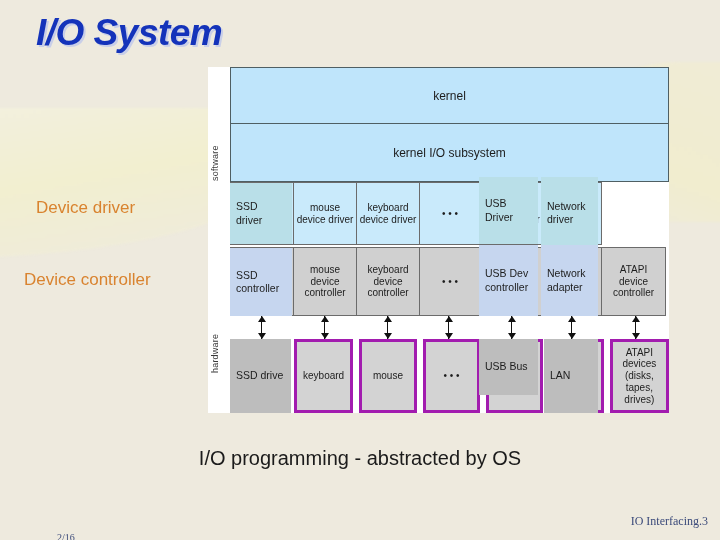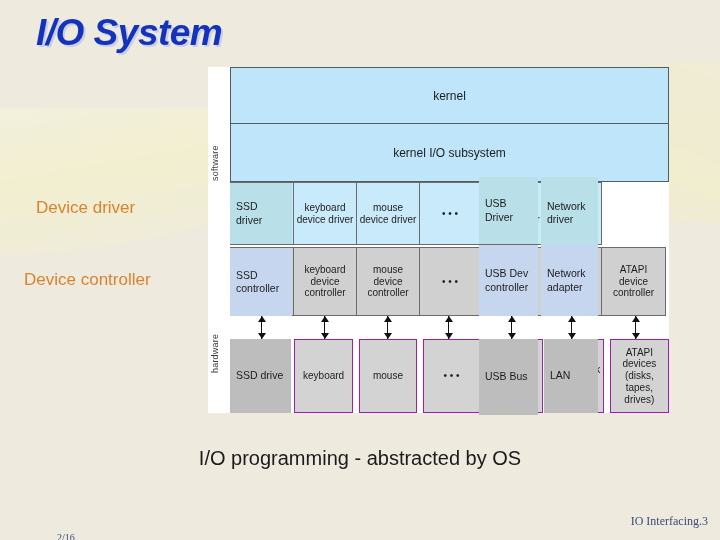--- a/index.html
+++ b/index.html
@@ -88,21 +88,21 @@
   .row-driver .cell { background:#c9eafb; }
   .row-ctrl   .cell { background:#d0d0d0; }
   .row-device .cell { background:#d3d3d3; }
 
   
   .c1{ width:64px; } .c2{ width:64px; } .c3{ width:64px; }
   .c4{ width:62px; } .c5{ width:63px; } .c6{ width:60px; } .c7{ width:65px; }
 
   
   .row-device{ display:flex; gap:6px; }
-  .row-device .cell{ margin-left:0; border:1px solid #a21caf; }
+  .row-device .cell{ margin-left:0; border:3px solid #a21caf; }
   .row-device .c1{ width:61px; } .row-device .c2{ width:61px; }
   .row-device .c3{ width:61px; } .row-device .c4{ width:59px; }
   .row-device .c5{ width:60px; } .row-device .c6{ width:57px; }
   .row-device .c7{ width:62px; }
 
   
   .arrows{ position:absolute; left:0; top:249px; width:439px; height:23px; }
   .arrow{
     position:absolute; top:0; width:1px; height:23px; background:#111;
   }
@@ -154,31 +154,31 @@
   <div class="sw-label">software</div>
   <div class="hw-label">hardware</div>
 
   <div class="diagram">
 
     <div class="kernel-box">kernel</div>
     <div class="kio-box">kernel I/O subsystem</div>
 
     <div class="row row-driver">
       <div class="cell c1">SCSI device driver</div>
+      <div class="cell c3">mouse device driver</div>
       <div class="cell c2">keyboard device driver</div>
-      <div class="cell c3">mouse device driver</div>
       <div class="cell c4">• • •</div>
       <div class="cell c5">PCI bus device driver</div>
       <div class="cell c6">floppy device driver</div>
     </div>
 
     <div class="row row-ctrl">
       <div class="cell c1">SCSI device controller</div>
+      <div class="cell c3">mouse device controller</div>
       <div class="cell c2">keyboard device controller</div>
-      <div class="cell c3">mouse device controller</div>
       <div class="cell c4">• • •</div>
       <div class="cell c5">PCI bus device controller</div>
       <div class="cell c6">floppy device controller</div>
       <div class="cell c7">ATAPI device controller</div>
     </div>
 
     <div class="arrows">
       <div class="arrow" style="left:31px"></div>
       <div class="arrow" style="left:94px"></div>
       <div class="arrow" style="left:157px"></div>
@@ -200,21 +200,21 @@
 
     <div class="ov cyan" style="left:0px;   top:116px; width:62px;  height:61px;">SSD driver</div>
     <div class="ov cyan" style="left:249px; top:110px; width:59px;  height:67px;">USB Driver</div>
     <div class="ov cyan" style="left:311px; top:110px; width:57px;  height:72px;">Network driver</div>
 
     <div class="ov lav" style="left:0px;   top:181px; width:62px;  height:68px;">SSD controller</div>
     <div class="ov lav" style="left:249px; top:178px; width:59px;  height:71px;">USB Dev controller</div>
     <div class="ov lav" style="left:311px; top:178px; width:57px;  height:71px;">Network adapter</div>
 
     <div class="ov grey" style="left:0px;   top:272px; width:61px;  height:74px;">SSD drive</div>
-    <div class="ov grey" style="left:249px; top:272px; width:59px;  height:76px;">USB Bus</div>
+    <div class="ov grey" style="left:249px; top:272px; width:59px;  height:56px;">USB Bus</div>
     <div class="ov grey" style="left:314px; top:272px; width:54px;  height:74px;">LAN</div>
 
   </div>
 </div>
 
 <div class="caption">I/O programming - abstracted by OS</div>
 <div class="footer-left">2/16</div>
 <div class="footer-right">IO Interfacing.3</div>
 
 </body></html>

